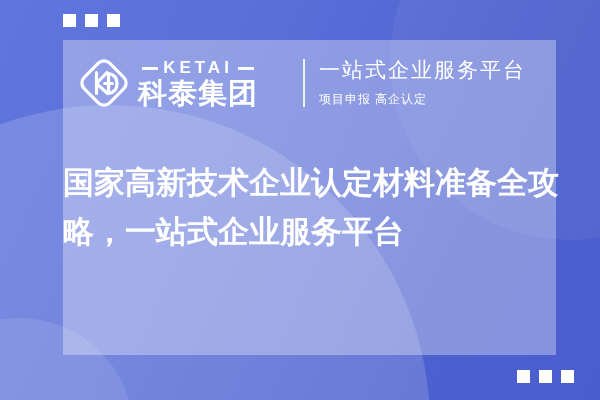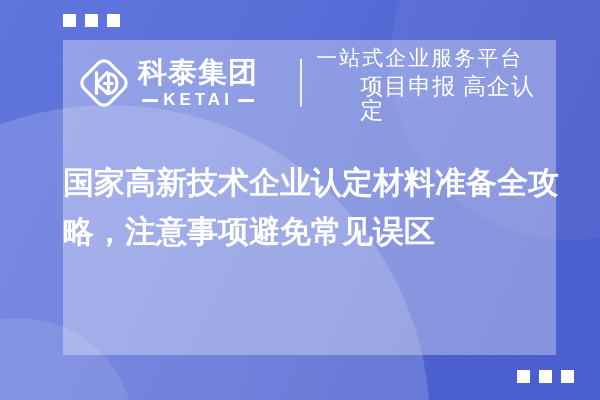--- a/index.html
+++ b/index.html
@@ -150,26 +150,25 @@
   }
   #slogan-main {
     color: #ffffff;
     font-size: 21px;
     line-height: 30px;
     letter-spacing: 2px;
     font-family: "Liberation Sans", "DejaVu Sans", sans-serif;
   }
   #slogan-sub {
     color: #ffffff;
-    font-size: 23px;
+    font-size: 12px;
     line-height: 24px;
     letter-spacing: 1px;
     margin-top: 2px;
     font-family: "Liberation Serif", "DejaVu Serif", serif;
-    margin-left: 44px;
   }
 
   
   #title {
     position: absolute;
     left: 63px;
     top: 158px;
     width: 500px;
     color: #ffffff;
     font-size: 31px;
@@ -208,42 +207,42 @@
             <g fill="none" stroke="#ffffff" stroke-width="3.2" stroke-linecap="round" stroke-linejoin="round">
               <path d="M19.5 16.5 L19.5 37.5"></path>
               <path d="M30 16.5 L19.5 27.5 L30.5 37.5"></path>
             </g>
             <path d="M31.5 17.5 L31.5 37.5 C38.5 36.5 40 32 40 27.5 C40 22.5 38 18.5 31.5 17.5 Z" fill="none" stroke="#ffffff" stroke-width="3.2" stroke-linejoin="round"></path>
             <path d="M27.5 27.5 L35.5 27.5" stroke="#ffffff" stroke-width="3" stroke-linecap="round"></path>
           </svg>
         </div>
 
         <div id="logo-words">
-          <div id="logo-cn">科泰集团</div>
           <div id="logo-en-row">
             <span class="rule"></span>
             <span id="logo-en">KETAI</span>
             <span class="rule"></span>
           </div>
+          <div id="logo-cn">科泰集团</div>
         </div>
 
       </div>
 
       <div id="divider"></div>
 
       <div id="slogan-block">
         <div id="slogan-main">一站式企业服务平台</div>
         <div id="slogan-sub">项目申报 高企认定</div>
       </div>
 
     </div>
 
   </div>
 
-  <div id="title">国家高新技术企业认定材料准备全攻略，注意事项避免常见误区</div>
+  <div id="title">国家高新技术企业认定材料准备全攻略，一站式企业服务平台</div>
 
   <div class="dots" id="dots-bottom">
     <span class="sq"></span>
     <span class="sq"></span>
     <span class="sq"></span>
   </div>
 
 </div>
 
 </body></html>

